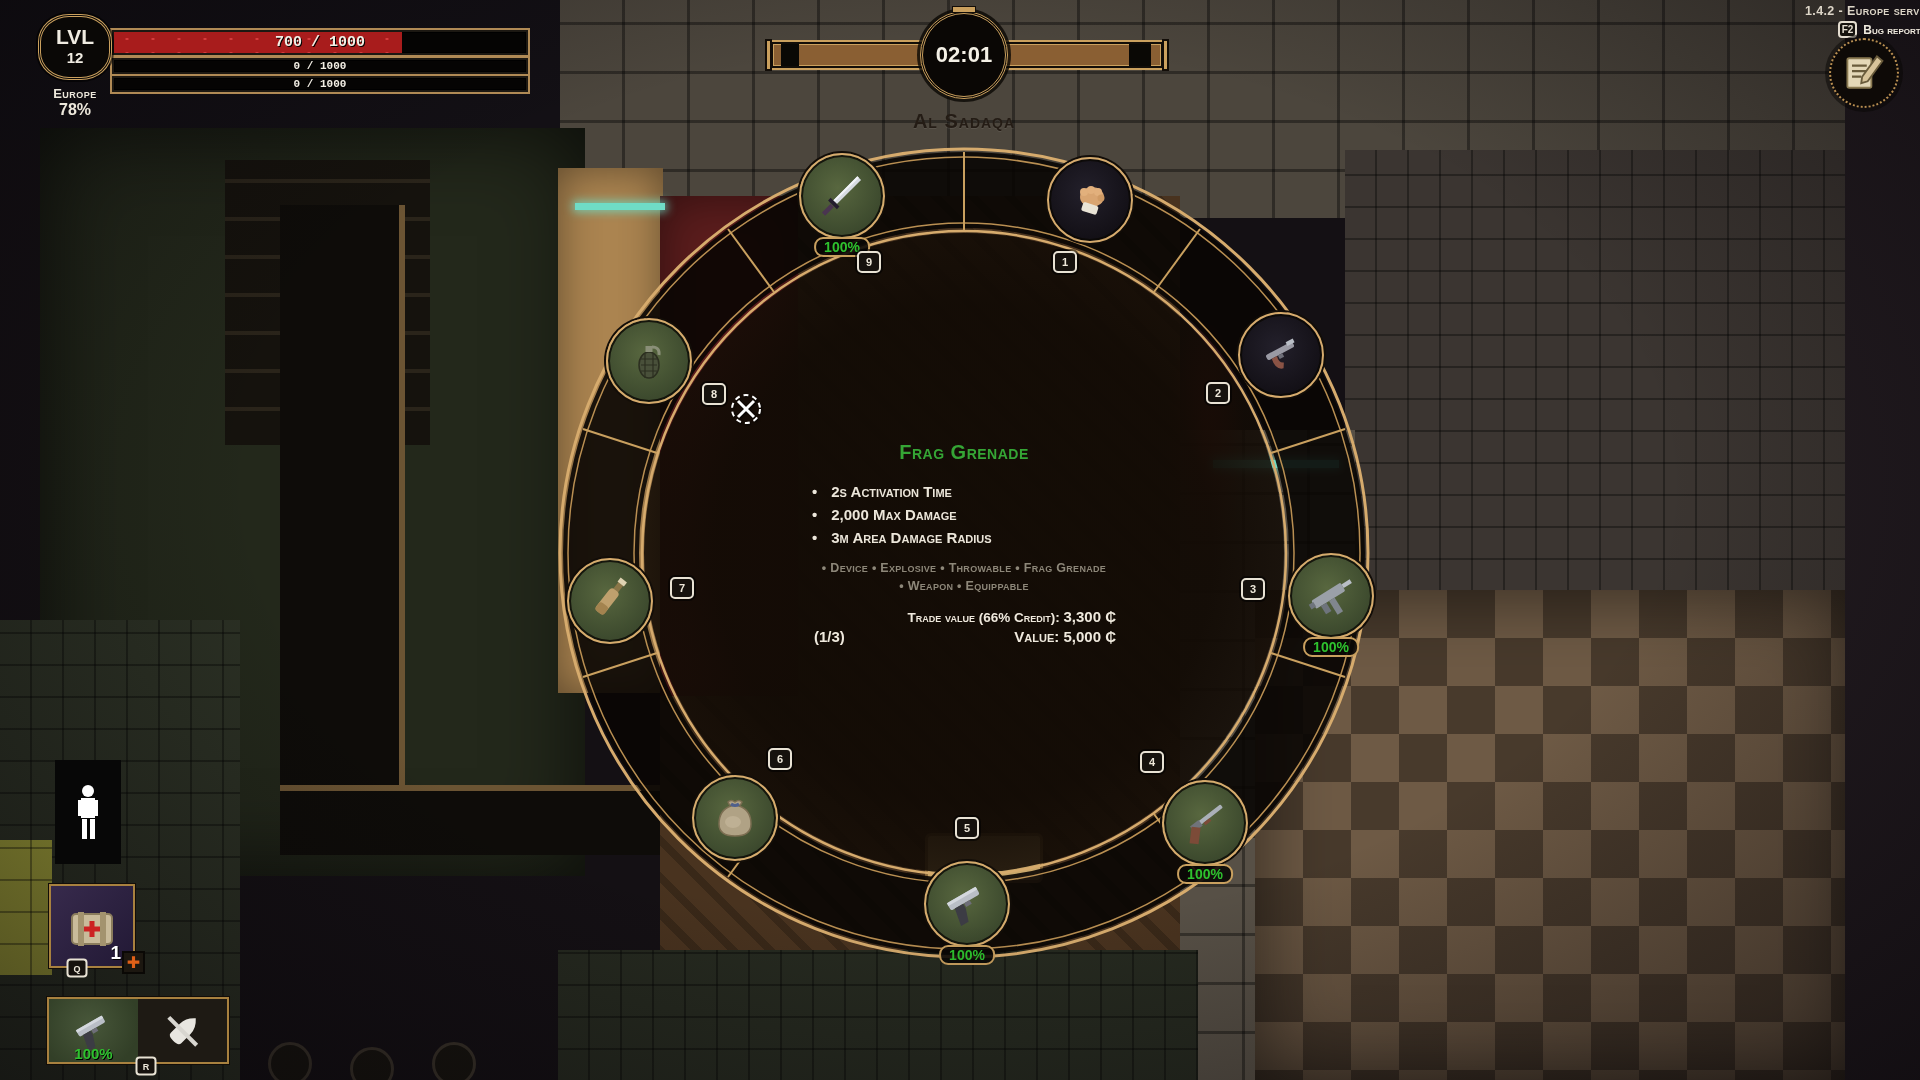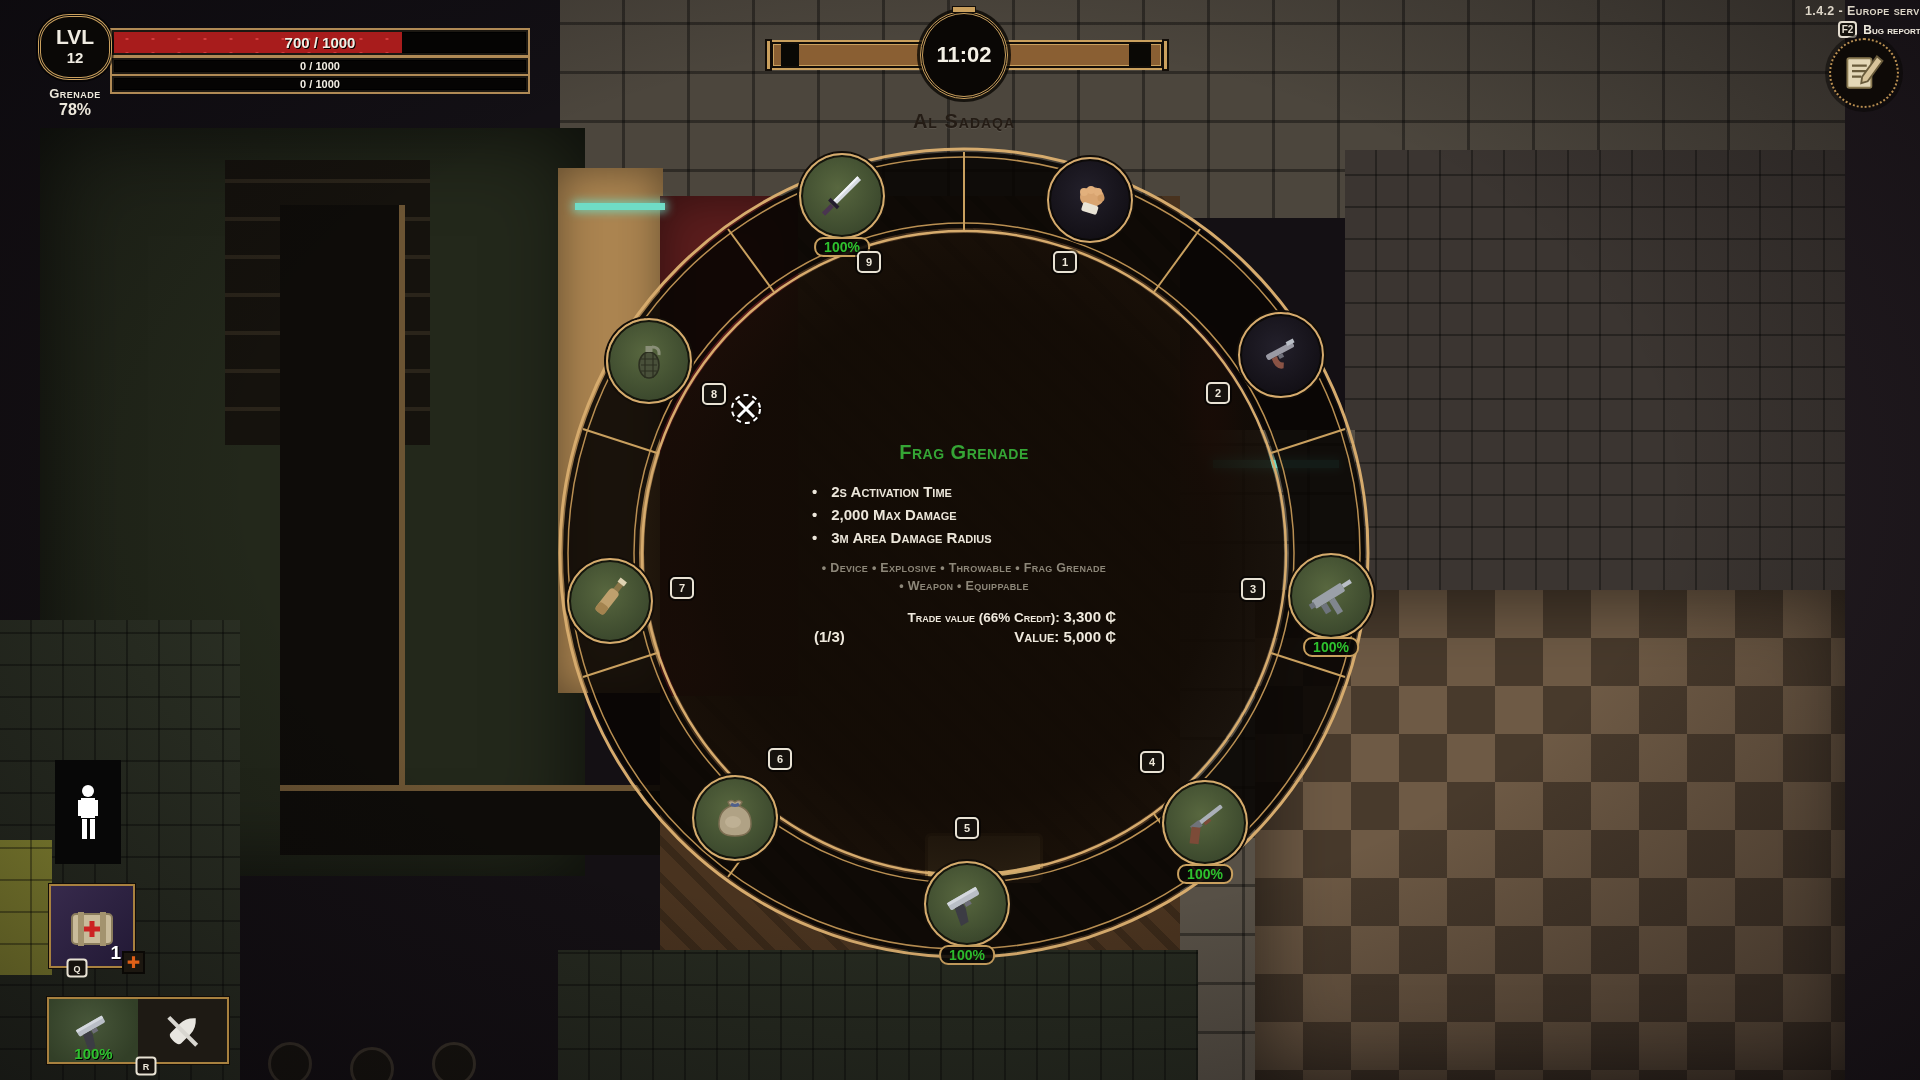--- a/index.html
+++ b/index.html
@@ -24,21 +24,21 @@
   .lvl-badge { left:38px; top:14px; width:74px; height:66px; background:#0a0806;
     border:3px double #caa05e; border-radius:42% 42% 42% 42%;
     display:flex; flex-direction:column; align-items:center; justify-content:center;
     color:#f0ece2; z-index:22; box-shadow:0 0 0 2px rgba(0,0,0,.6); }
   .lvl-badge .l1 { font-size:21px; font-weight:bold; line-height:22px; }
   .lvl-badge .l2 { font-size:15px; font-weight:bold; line-height:20px; }
   .credit-box { left:30px; top:86px; width:90px; text-align:center; color:#ece7db; z-index:22; }
   .credit-box .cl { font-size:13px; font-weight:bold; letter-spacing:.5px; }
   .credit-box .cv { font-size:16px; font-weight:bold; }
   .bar { position:absolute; left:112px; width:416px; background:#050403;
-    border:2px solid #1c1812; box-shadow:0 0 0 2px #b08a55, inset 0 0 0 1px #000; z-index:21; }
+    border:2px solid #1c1812; box-shadow:0 0 0 2px #b08a55, inset 0 0 0 1px #000; z-index:21;font-family:Liberation Mono, monospace; }
   .bar .fill { position:absolute; left:0; top:0; bottom:0; }
   .fill-red { background:#a81c1c; background-image:radial-gradient(rgba(255,90,90,.5) 1.5px, transparent 2px); background-size:26px 14px; }
   .fill-green { background:#28b32c; background-image:radial-gradient(rgba(180,255,160,.45) 1.5px, transparent 2px); background-size:30px 12px; }
   .bar .txt { position:relative; width:100%; text-align:center; color:#f2eee4; font-weight:bold;
     text-shadow:1px 1px 0 #000; }
 
   
   .timebar { left:771px; top:42px; width:392px; height:26px; background:#8a5f33;
     border:2px solid #120d08; box-shadow:0 0 0 2px #caa05e, inset 0 0 0 1px #caa05e;
     z-index:20; }
@@ -380,21 +380,21 @@
         <span>5,000 ₵</span>
       </span>
     </div>
   </div>
 
   <div class="abs lvl-badge">
     <div class="l1">LVL</div>
     <div class="l2">12</div>
   </div>
   <div class="abs credit-box sc">
-    <div class="cl">Grenade</div>
+    <div class="cl">Europe</div>
     <div class="cv">78%</div>
   </div>
   <div class="abs bar" style="top:30px;height:25px">
     <div class="fill fill-red" style="width: 70%;"></div>
     <div class="txt" style="font-size:15px;line-height:21px">700 / 1000</div>
   </div>
   <div class="abs bar" style="top:58px;height:16px">
     <div class="fill"></div>
     <div class="txt" style="font-size:11px;line-height:12px">0 / 1000</div>
   </div>
@@ -404,21 +404,21 @@
   </div>
 
   <div class="abs timebar">
     <div class="notch" style="left:8px;width:18px"></div>
     <div class="notch" style="right:10px;width:22px"></div>
     <div class="cap" style="left:-8px"></div>
     <div class="cap" style="right:-8px"></div>
   </div>
   <div class="abs clock-tick"></div>
   <div class="abs clock-circle">
-    <span>11:02</span>
+    <span>02:01</span>
   </div>
   <div class="abs location-title sc">Al Sadaqa</div>
 
   <div class="abs version sc">
     <div class="v1">1.4.2 - Europe serve</div>
     <div class="v2">
       <span class="keycap">F2</span>
       <span>Bug reporte</span>
     </div>
   </div>

